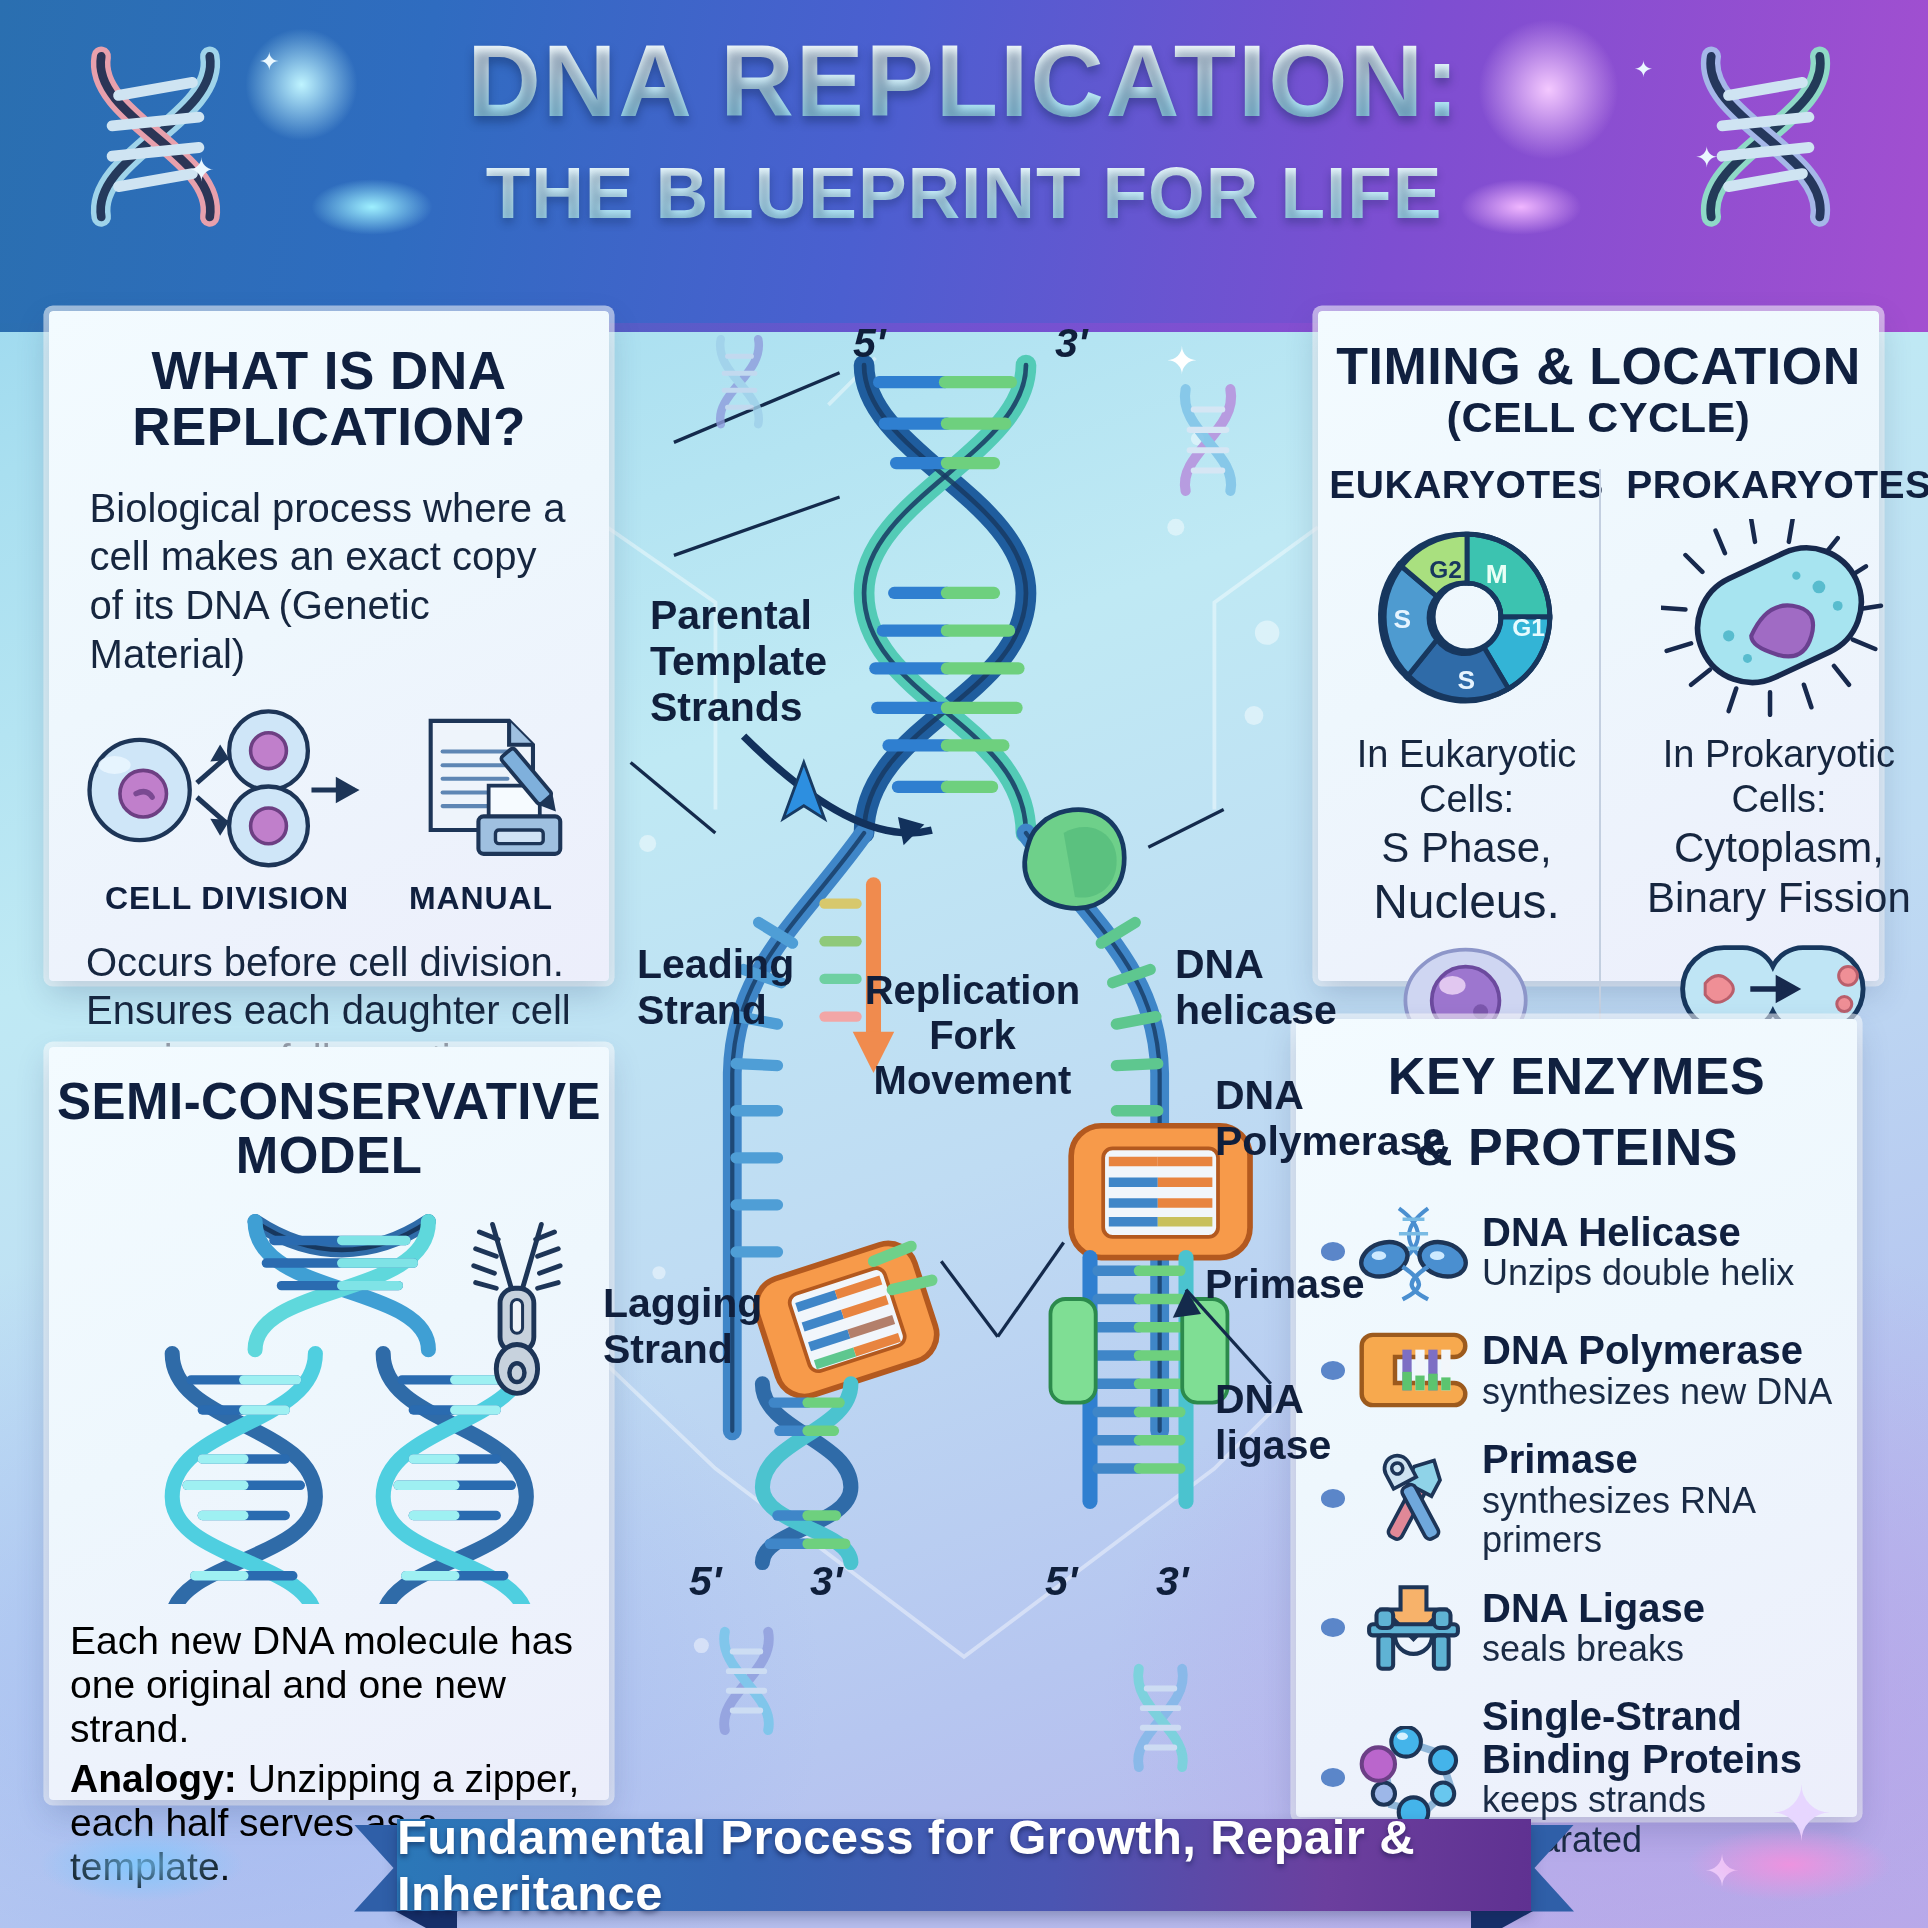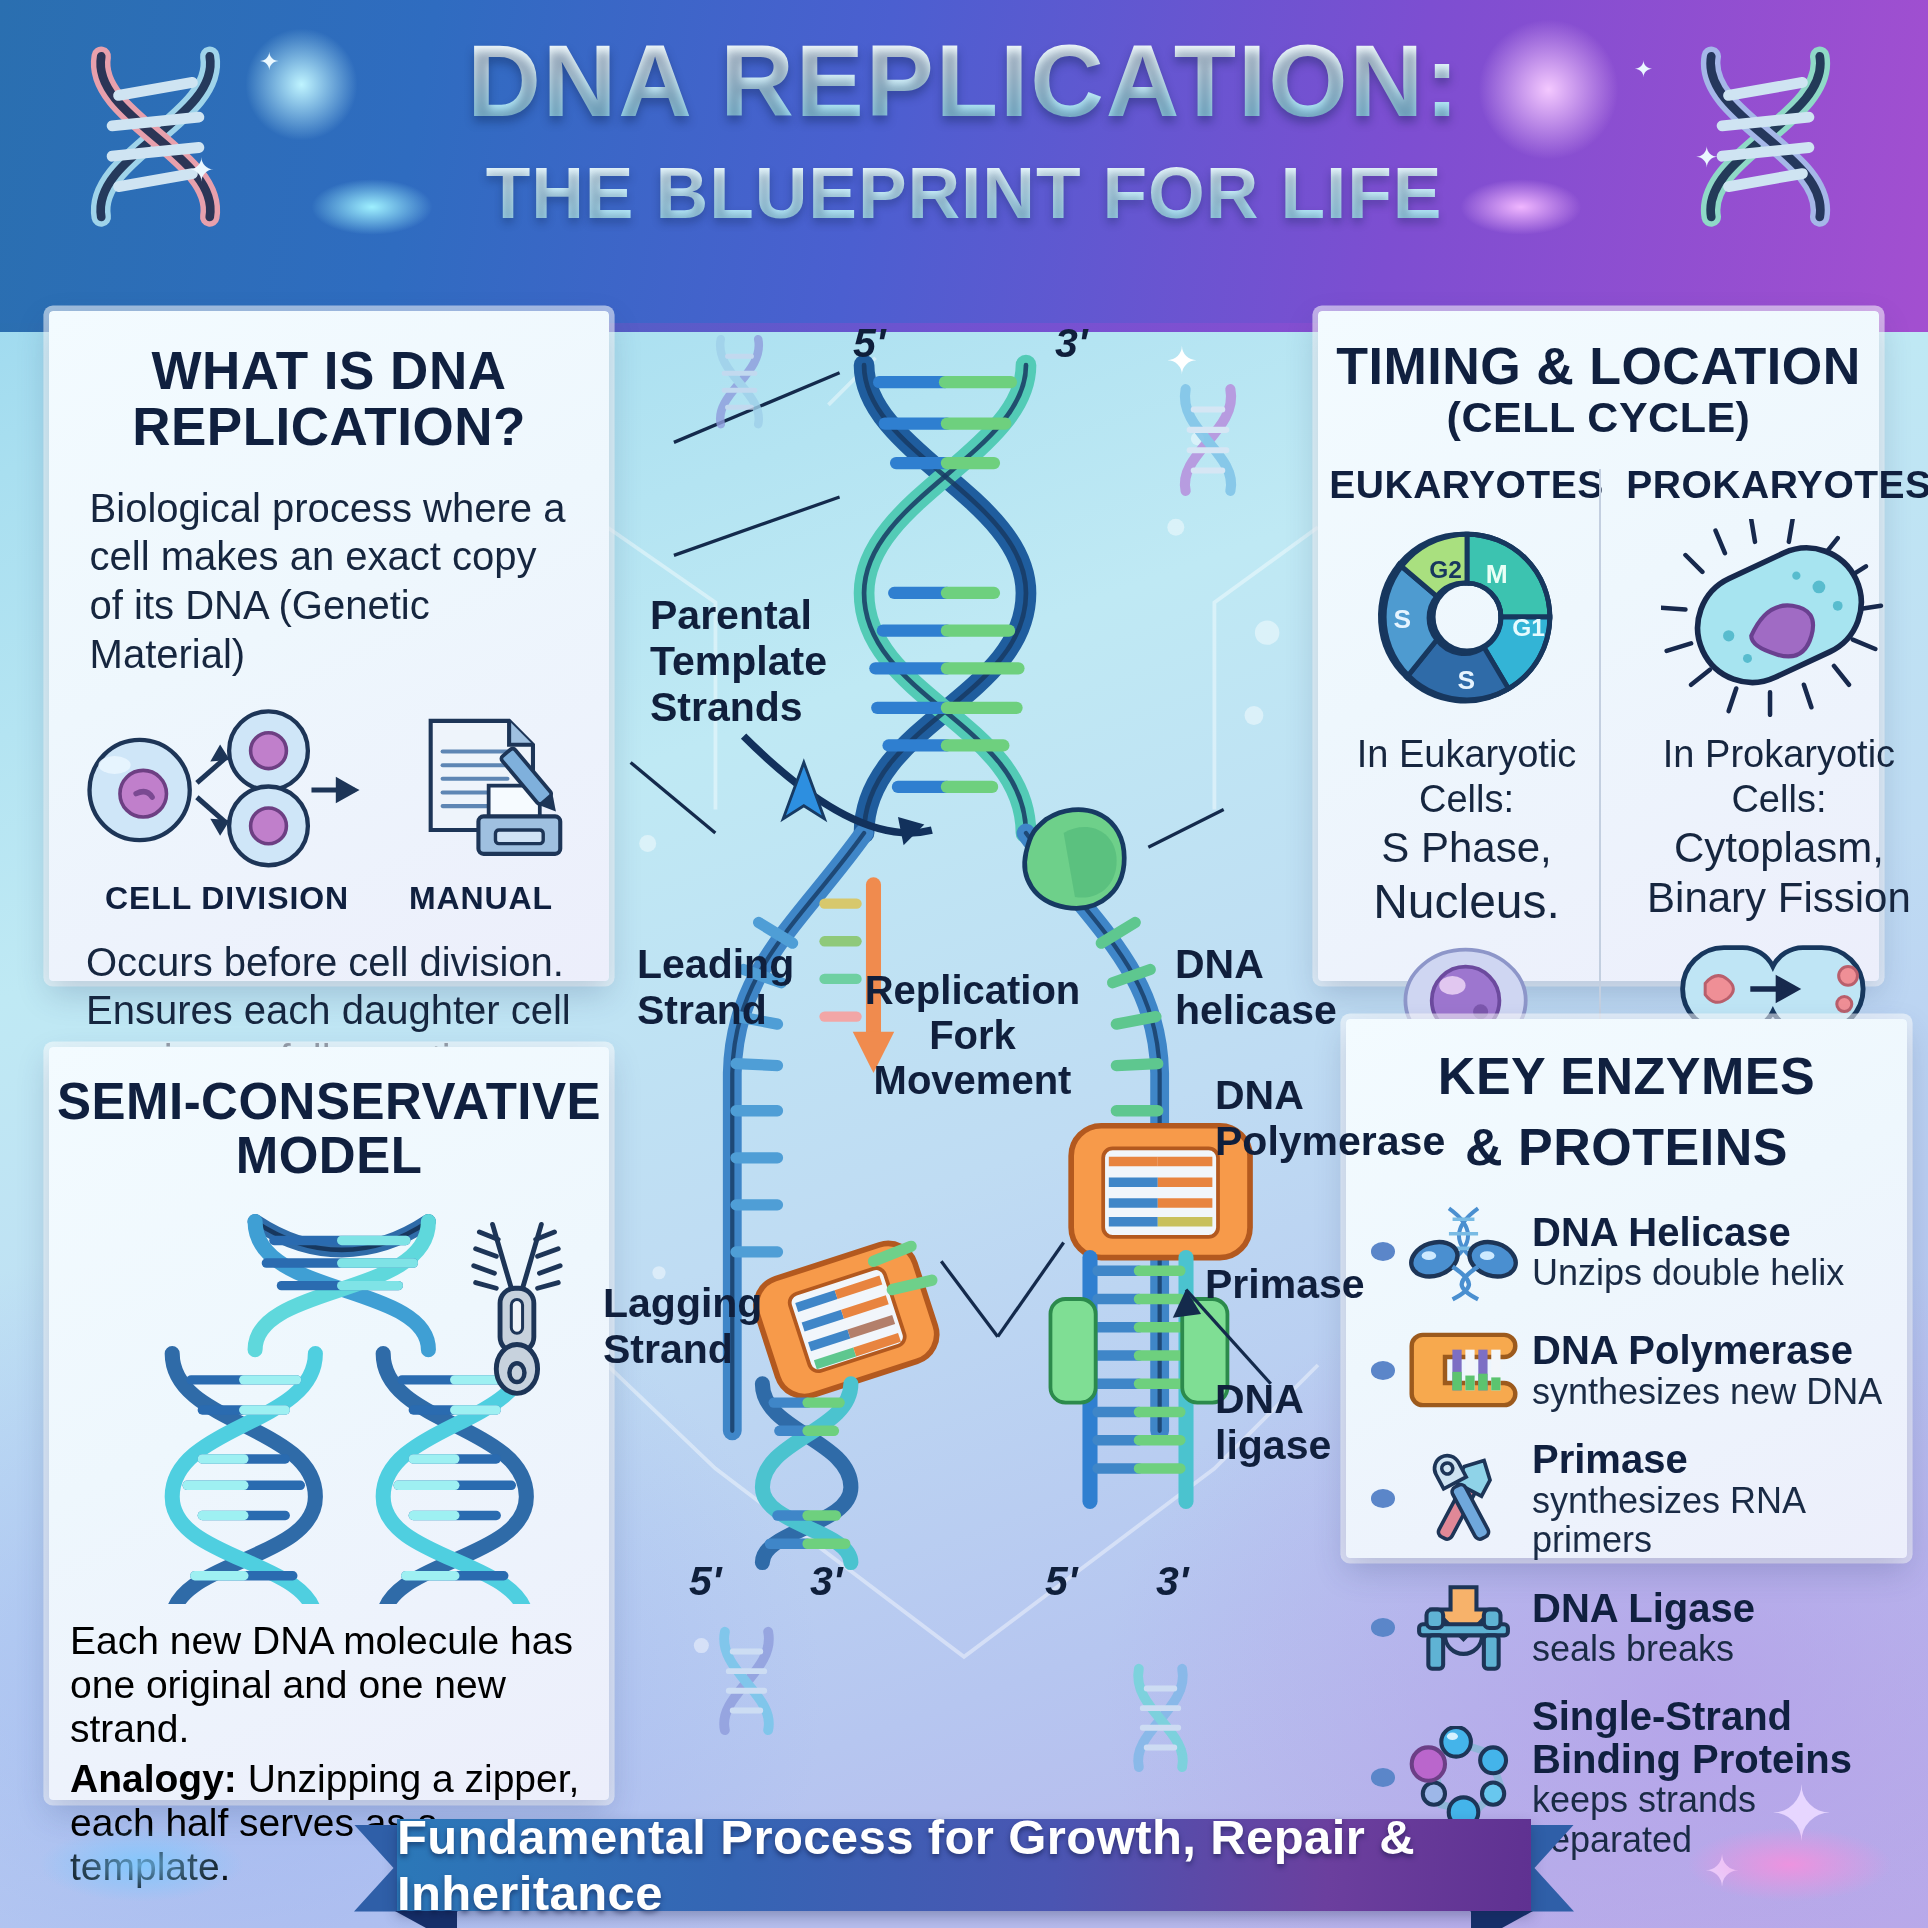--- a/index.html
+++ b/index.html
@@ -52,21 +52,21 @@
   }
   .card h2{
     margin:0;text-align:center;color:#10203f;font-weight:bold;
     line-height:1.05;letter-spacing:0.5px;
   }
   .card p{margin:18px;color:#16263f;text-align:left;line-height:1.22;}
 
   #card-what{left:49px;top:311px;width:560px;height:670px;}
   #card-semi{left:49px;top:1019px;width:560px;height:753px;margin-top:28px;}
   #card-time{left:1318px;top:311px;width:561px;height:670px;}
-  #card-enz {left:1346px;top:1019px;width:561px;height:539px;}
+  #card-enz {left:1296px;top:1019px;width:561px;height:798px;}
 
   .what-title{font-size:53px;padding-top:32px;}
   .what-body{font-size:40px;padding:11.3px 22.6px 0 22.6px;}
   .what-foot{font-size:40px;padding:0 19px;}
   .what-icons{display:flex;align-items:center;justify-content:center;gap:9.4px;margin-top:13px;}
   .icon-caption{font-size:32px;font-weight:bold;color:#10203f;letter-spacing:0.9px;text-align:center;}
 
   .semi-title{font-size:51px;padding-top:28px;}
   .semi-foot{font-size:39px;padding:0 21px;text-align:left;}
   .semi-foot b{font-weight:bold;}

